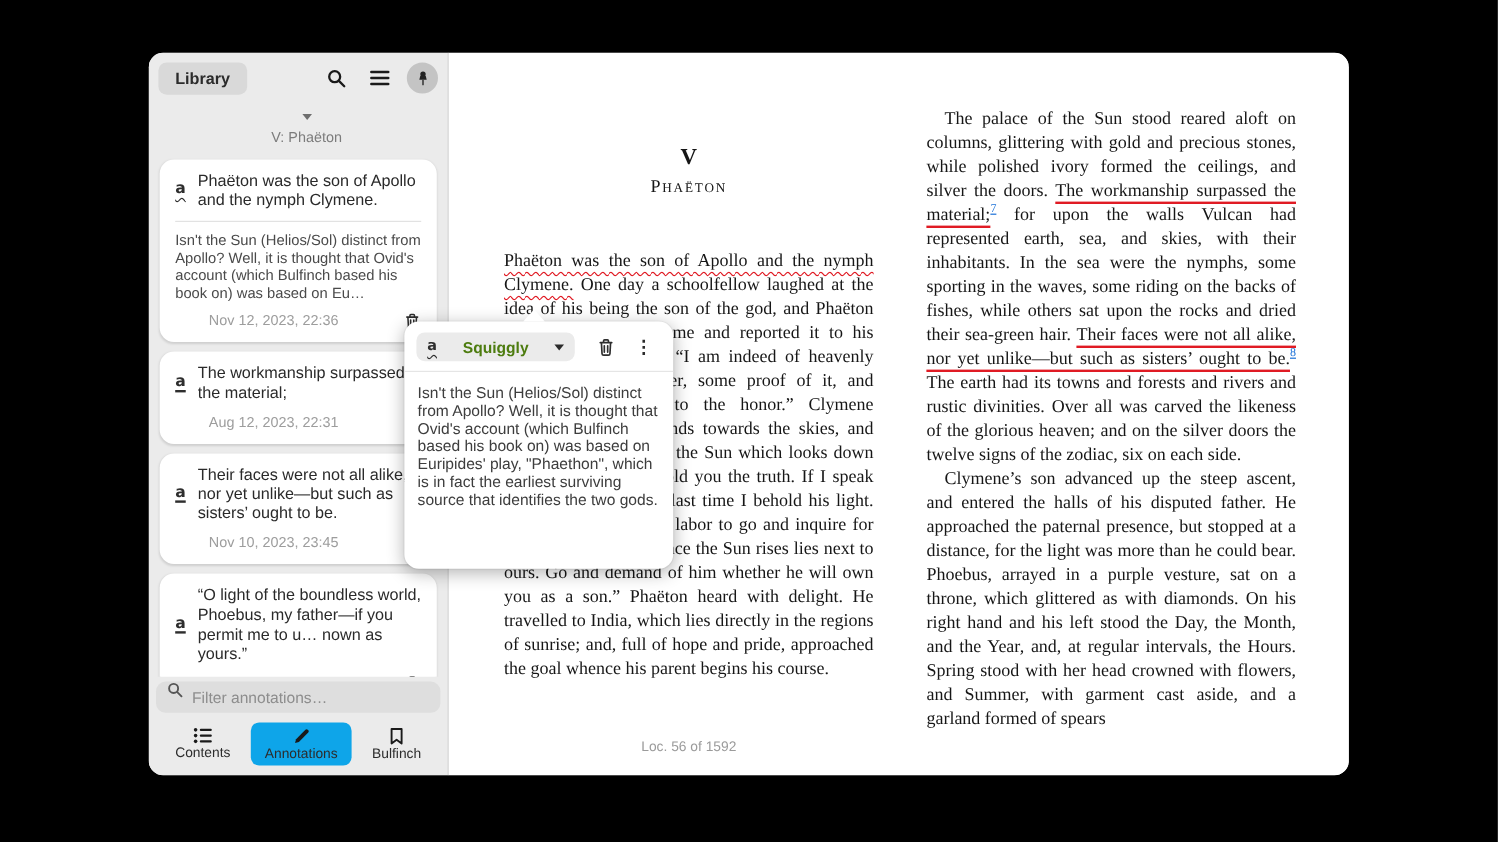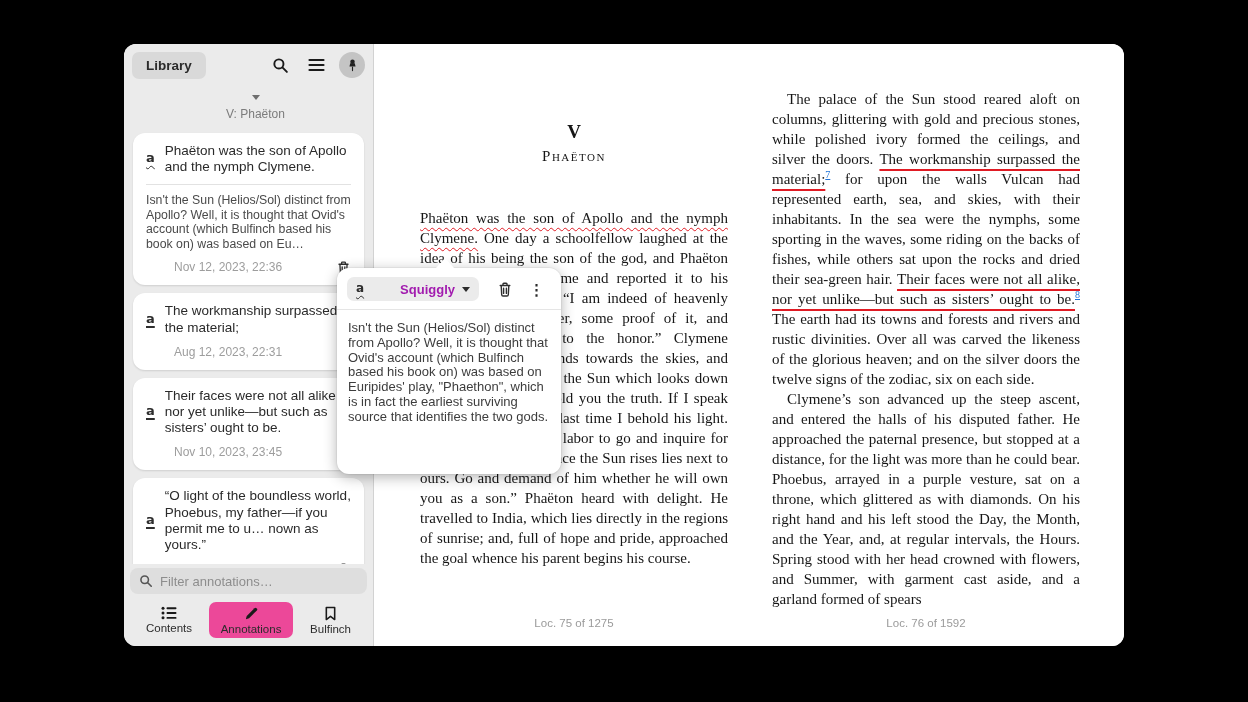--- a/index.html
+++ b/index.html
@@ -36,29 +36,29 @@
     text-decoration-thickness:1px; text-underline-offset:3px; }
   .ann-icon.underline { text-decoration:underline; text-decoration-thickness:2px; text-underline-offset:3px; }
   .card-title { font-size:13.5px; line-height:1.2; color:#2a2a2a; }
   .card-divider { height:1px; background:#e2e2e2; margin:9px 0 8px; }
   .card-note { font-size:12.3px; line-height:1.18; color:#4a4a4a; }
   .card-foot { display:flex; align-items:flex-start; justify-content:space-between; margin-top:9px;margin-left:28px; }
   .card-date { font-size:12px; color:#9d9d9d; }
   .trash-btn { cursor:pointer; display:flex; }
 
   .filter-entry { flex:none; margin:4px 6px 6px; height:26px; background:#dedede; border-radius:8px;
-    display:flex; align-items:center; gap:7px; padding:0 9px; }
+    display:flex; gap:7px; padding:0 9px; }
   .filter-entry input { border:none; background:transparent; outline:none; font-size:13px;
     color:#2a2a2a; width:100%; font-family:"Liberation Sans", sans-serif; }
   .filter-entry input::placeholder { color:#8d8d8d; }
 
   .tabbar { flex:none; display:flex; justify-content:space-between; padding:2px 10px 8px; }
   .tab { display:flex; flex-direction:column; align-items:center; gap:2px; padding:4px 12px 3px;
     border-radius:7px; cursor:pointer; }
-  .tab.active { background:#ec4899; }
+  .tab.active { background:#0ea5e9; }
   .tab-label { font-size:11.5px; font-weight:normal; color:#2c2c2c; }
 
   
   .reader { flex:1; position:relative; background:#fff; display:flex;
     padding:44px 44px 0 46px; gap:44px; }
   .page-col { width:308px; flex:none; position:relative;
     font-family:"Liberation Serif", serif; font-size:15px; line-height:20px;
     color:#161616; text-align:justify; }
   .chapter-num { text-align:center; font-weight:bold; font-size:19px; margin-top:34px; }
   .chapter-title { text-align:center; font-variant:small-caps; letter-spacing:1.5px;
@@ -79,21 +79,21 @@
   .popover { position:absolute; left:213px; top:224px; width:224px; height:206px;
     background:#fff; border-radius:12px; z-index:50;
     box-shadow:0 3px 14px rgba(0,0,0,.3), 0 0 0 1px rgba(0,0,0,.04); }
   .popover::before { content:""; position:absolute; top:-10px; left:99px; width:0; height:0;
     border-left:9px solid transparent; border-right:9px solid transparent;
     border-bottom:10px solid #fff; }
   .pop-row { display:flex; align-items:center; padding:9px 10px 8px; }
   .style-dropdown { background:#ebebeb; border:none; border-radius:7px; height:24px;
     display:flex; align-items:center; gap:7px; padding:0 9px; width:132px; cursor:pointer; }
   .style-dropdown .ann-icon { font-size:12px; padding-bottom:2px; }
-  .style-label { font-weight:bold; font-size:13px; color:#a21caf; flex:1; text-align:right; }
+  .style-label { font-weight:bold; font-size:13px; color:#4d7c0f; flex:1; text-align:center; }
   .caret-down { width:0; height:0; border-left:4.5px solid transparent;
     border-right:4.5px solid transparent; border-top:5px solid #2b2b2b; }
   .pop-trash { margin-left:18px; cursor:pointer; display:flex; }
   .kebab { margin-left:16px; cursor:pointer; font-size:15px; font-weight:bold; color:#2b2b2b;
     line-height:1; letter-spacing:0; }
   .pop-divider { height:1px; background:#e5e5e5; }
   .pop-note { padding:11px 11px; font-size:13px; line-height:14.8px; color:#3d3d3d; }
 </style>
 </head>
 <body>
@@ -267,28 +267,27 @@
       </div>
   </div>
 
   <div class="reader">
     <div class="page-col">
       <div class="chapter-num">V</div>
       <div class="chapter-title">Phaëton</div>
       <div id="left-paras">
           <p class="para first"><span class="seg-squiggly">Phaëton was the son of Apollo and the nymph Clymene.</span><span class="seg-normal"> One day a schoolfellow laughed at the idea of his being the son of the god, and Phaëton went in rage and shame and reported it to his mother. “If,” said he, “I am indeed of heavenly birth, give me, mother, some proof of it, and establish my claim to the honor.” Clymene stretched forth her hands towards the skies, and said, “I call to witness the Sun which looks down upon us, that I have told you the truth. If I speak falsely, let this be the last time I behold his light. But it needs not much labor to go and inquire for yourself; the land whence the Sun rises lies next to ours. Go and demand of him whether he will own you as a son.” Phaëton heard with delight. He travelled to India, which lies directly in the regions of sunrise; and, full of hope and pride, approached the goal whence his parent begins his course.</span></p>
         </div>
-      <div class="page-footer">Loc. 75 of 1275</div>
+      <div class="page-footer">Loc. 56 of 1592</div>
     </div>
     <div class="page-col">
       <div id="right-paras" style="margin-top:1px;">
           <p class="para indent"><span class="seg-normal">The palace of the Sun stood reared aloft on columns, glittering with gold and precious stones, while polished ivory formed the ceilings, and silver the doors. </span><span class="seg-underline">The workmanship surpassed the material;</span><sup class="seg-sup">7</sup><span class="seg-normal"> for upon the walls Vulcan had represented earth, sea, and skies, with their inhabitants. In the sea were the nymphs, some sporting in the waves, some riding on the backs of fishes, while others sat upon the rocks and dried their sea-green hair. </span><span class="seg-underline">Their faces were not all alike, nor yet unlike—but such as sisters’ ought to be.</span><sup class="seg-sup">8</sup><span class="seg-normal"> The earth had its towns and forests and rivers and rustic divinities. Over all was carved the likeness of the glorious heaven; and on the silver doors the twelve signs of the zodiac, six on each side.</span></p>
           <p class="para indent"><span class="seg-normal">Clymene’s son advanced up the steep ascent, and entered the halls of his disputed father. He approached the paternal presence, but stopped at a distance, for the light was more than he could bear. Phoebus, arrayed in a purple vesture, sat on a throne, which glittered as with diamonds. On his right hand and his left stood the Day, the Month, and the Year, and, at regular intervals, the Hours. Spring stood with her head crowned with flowers, and Summer, with garment cast aside, and a garland formed of spears</span></p>
         </div>
-      <div class="page-footer">Loc. 76 of 1592</div>
     </div>
   </div>
 
   <div class="popover">
     <div class="pop-row">
       <button class="style-dropdown">
         <span class="ann-icon squiggly">a</span>
         <span class="style-label">Squiggly</span>
         <span class="caret-down"></span>
       </button>

